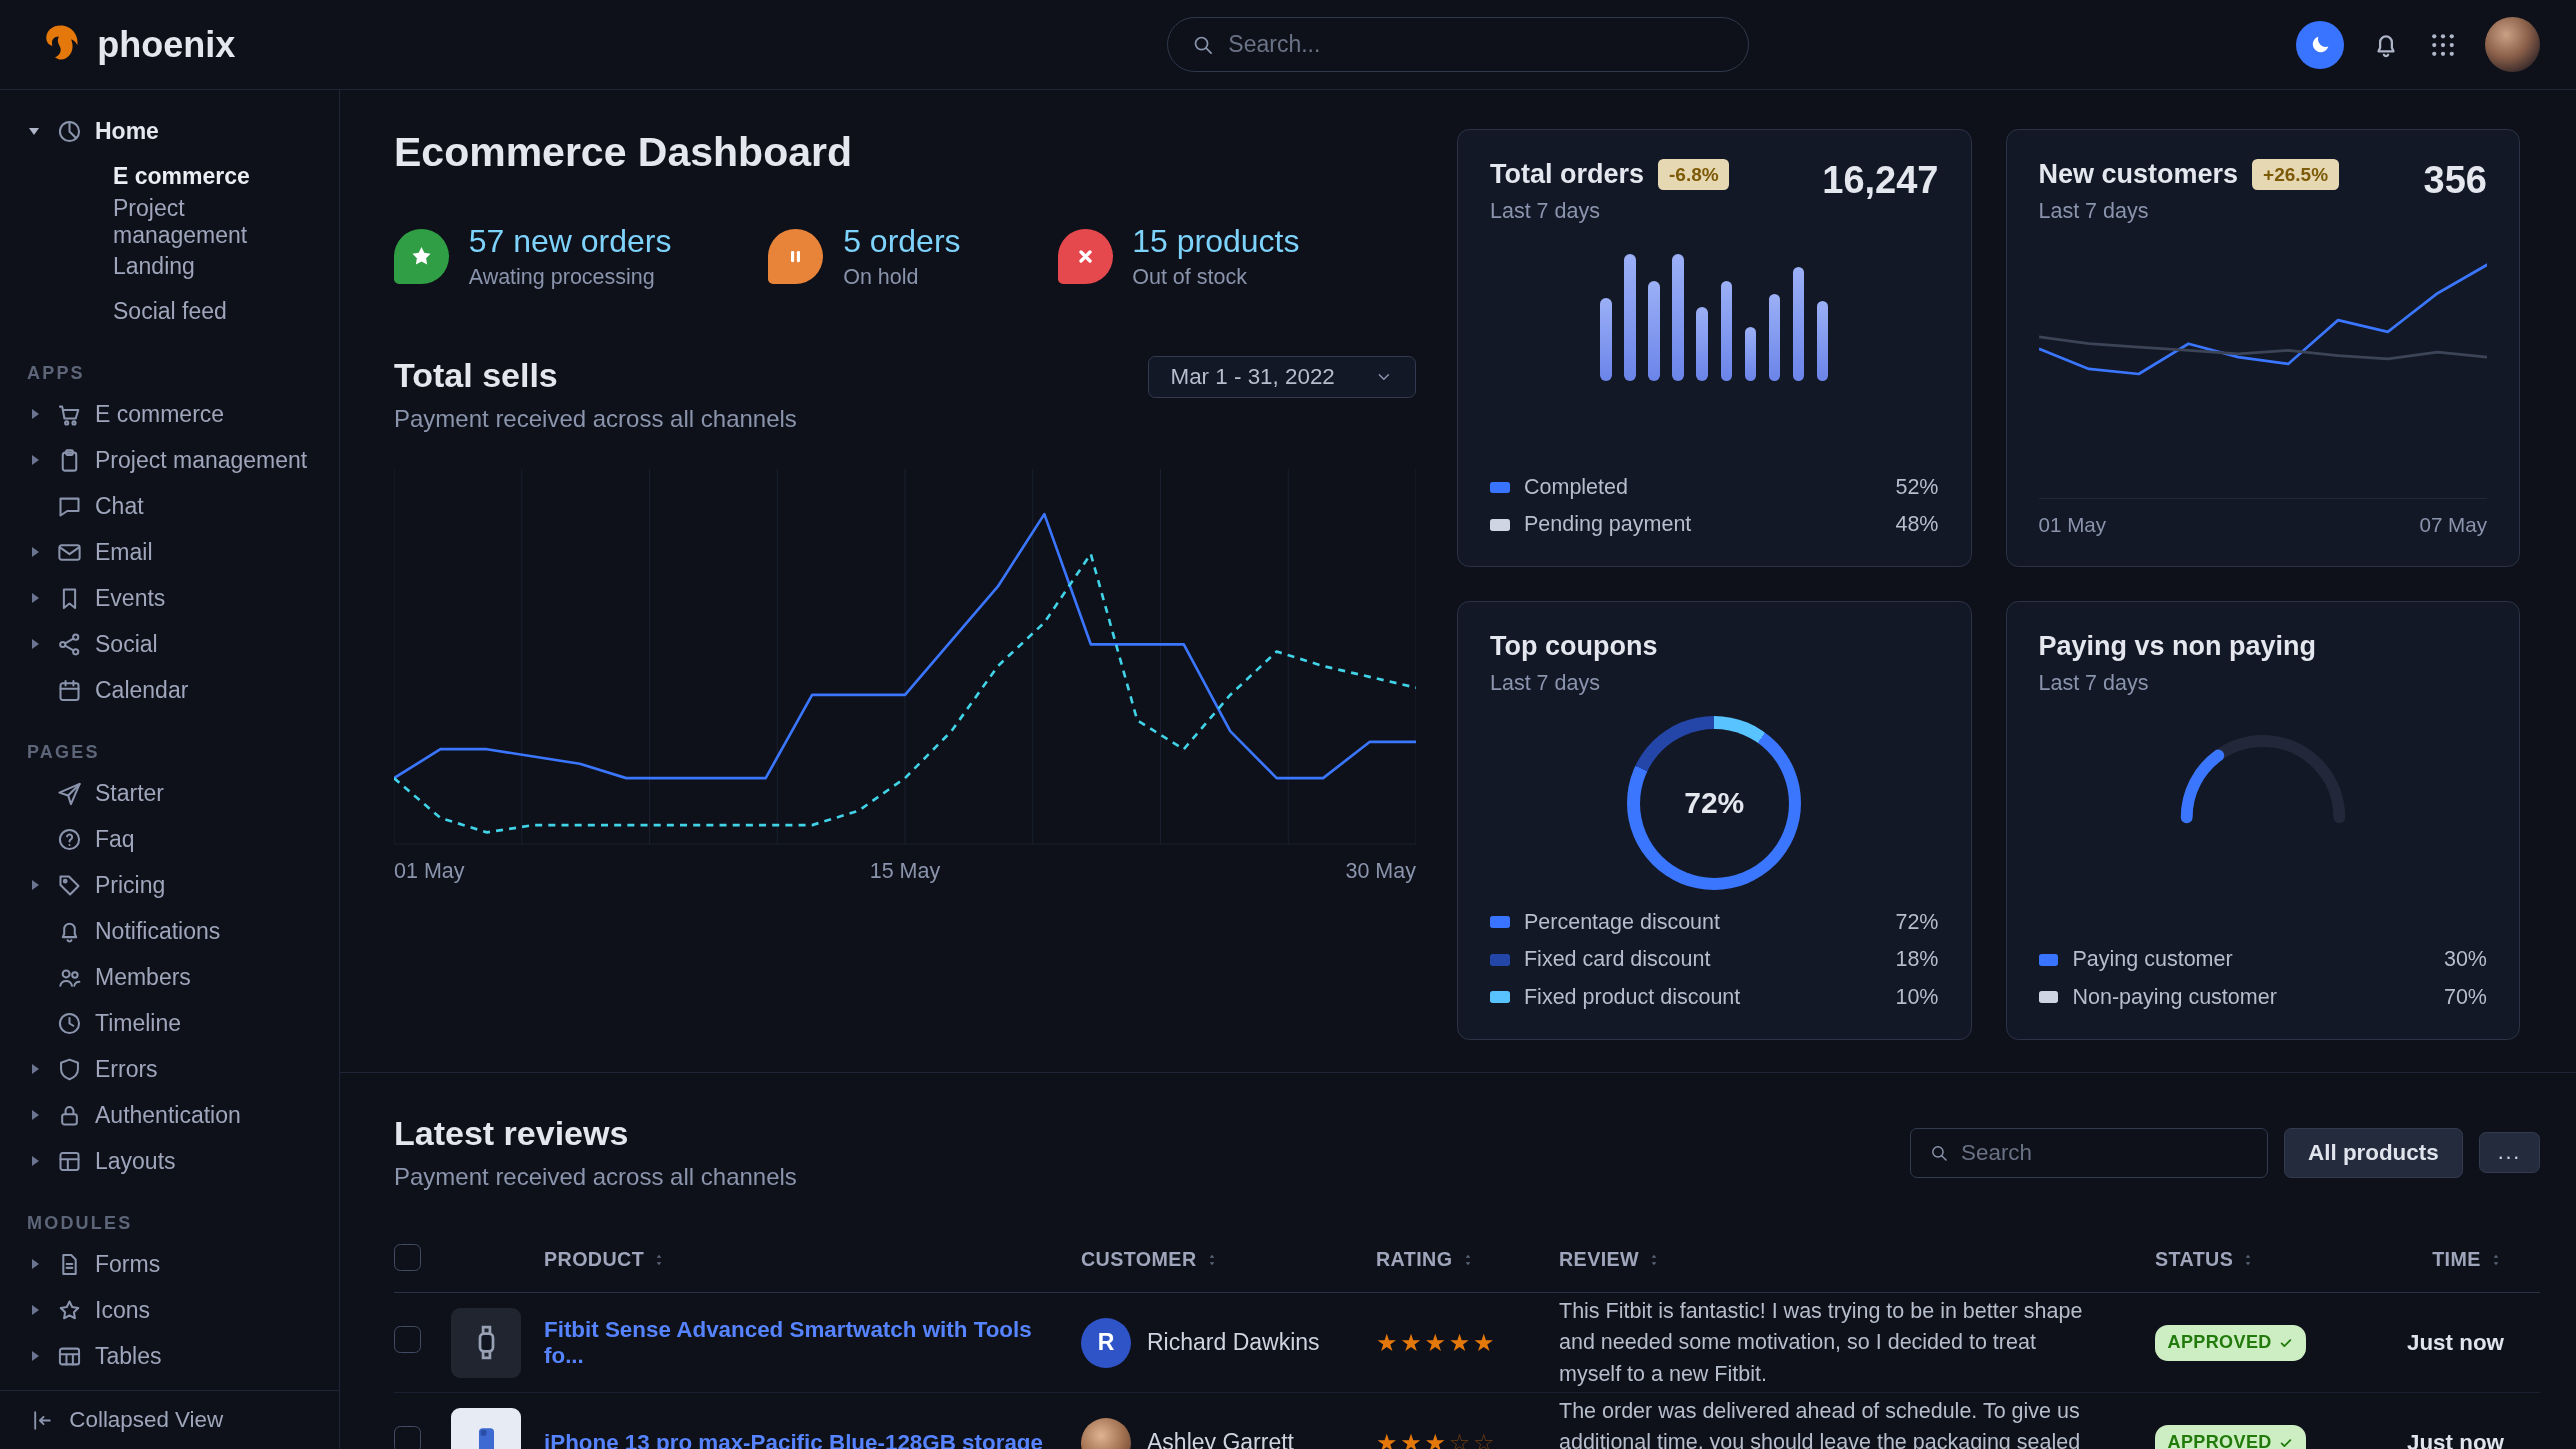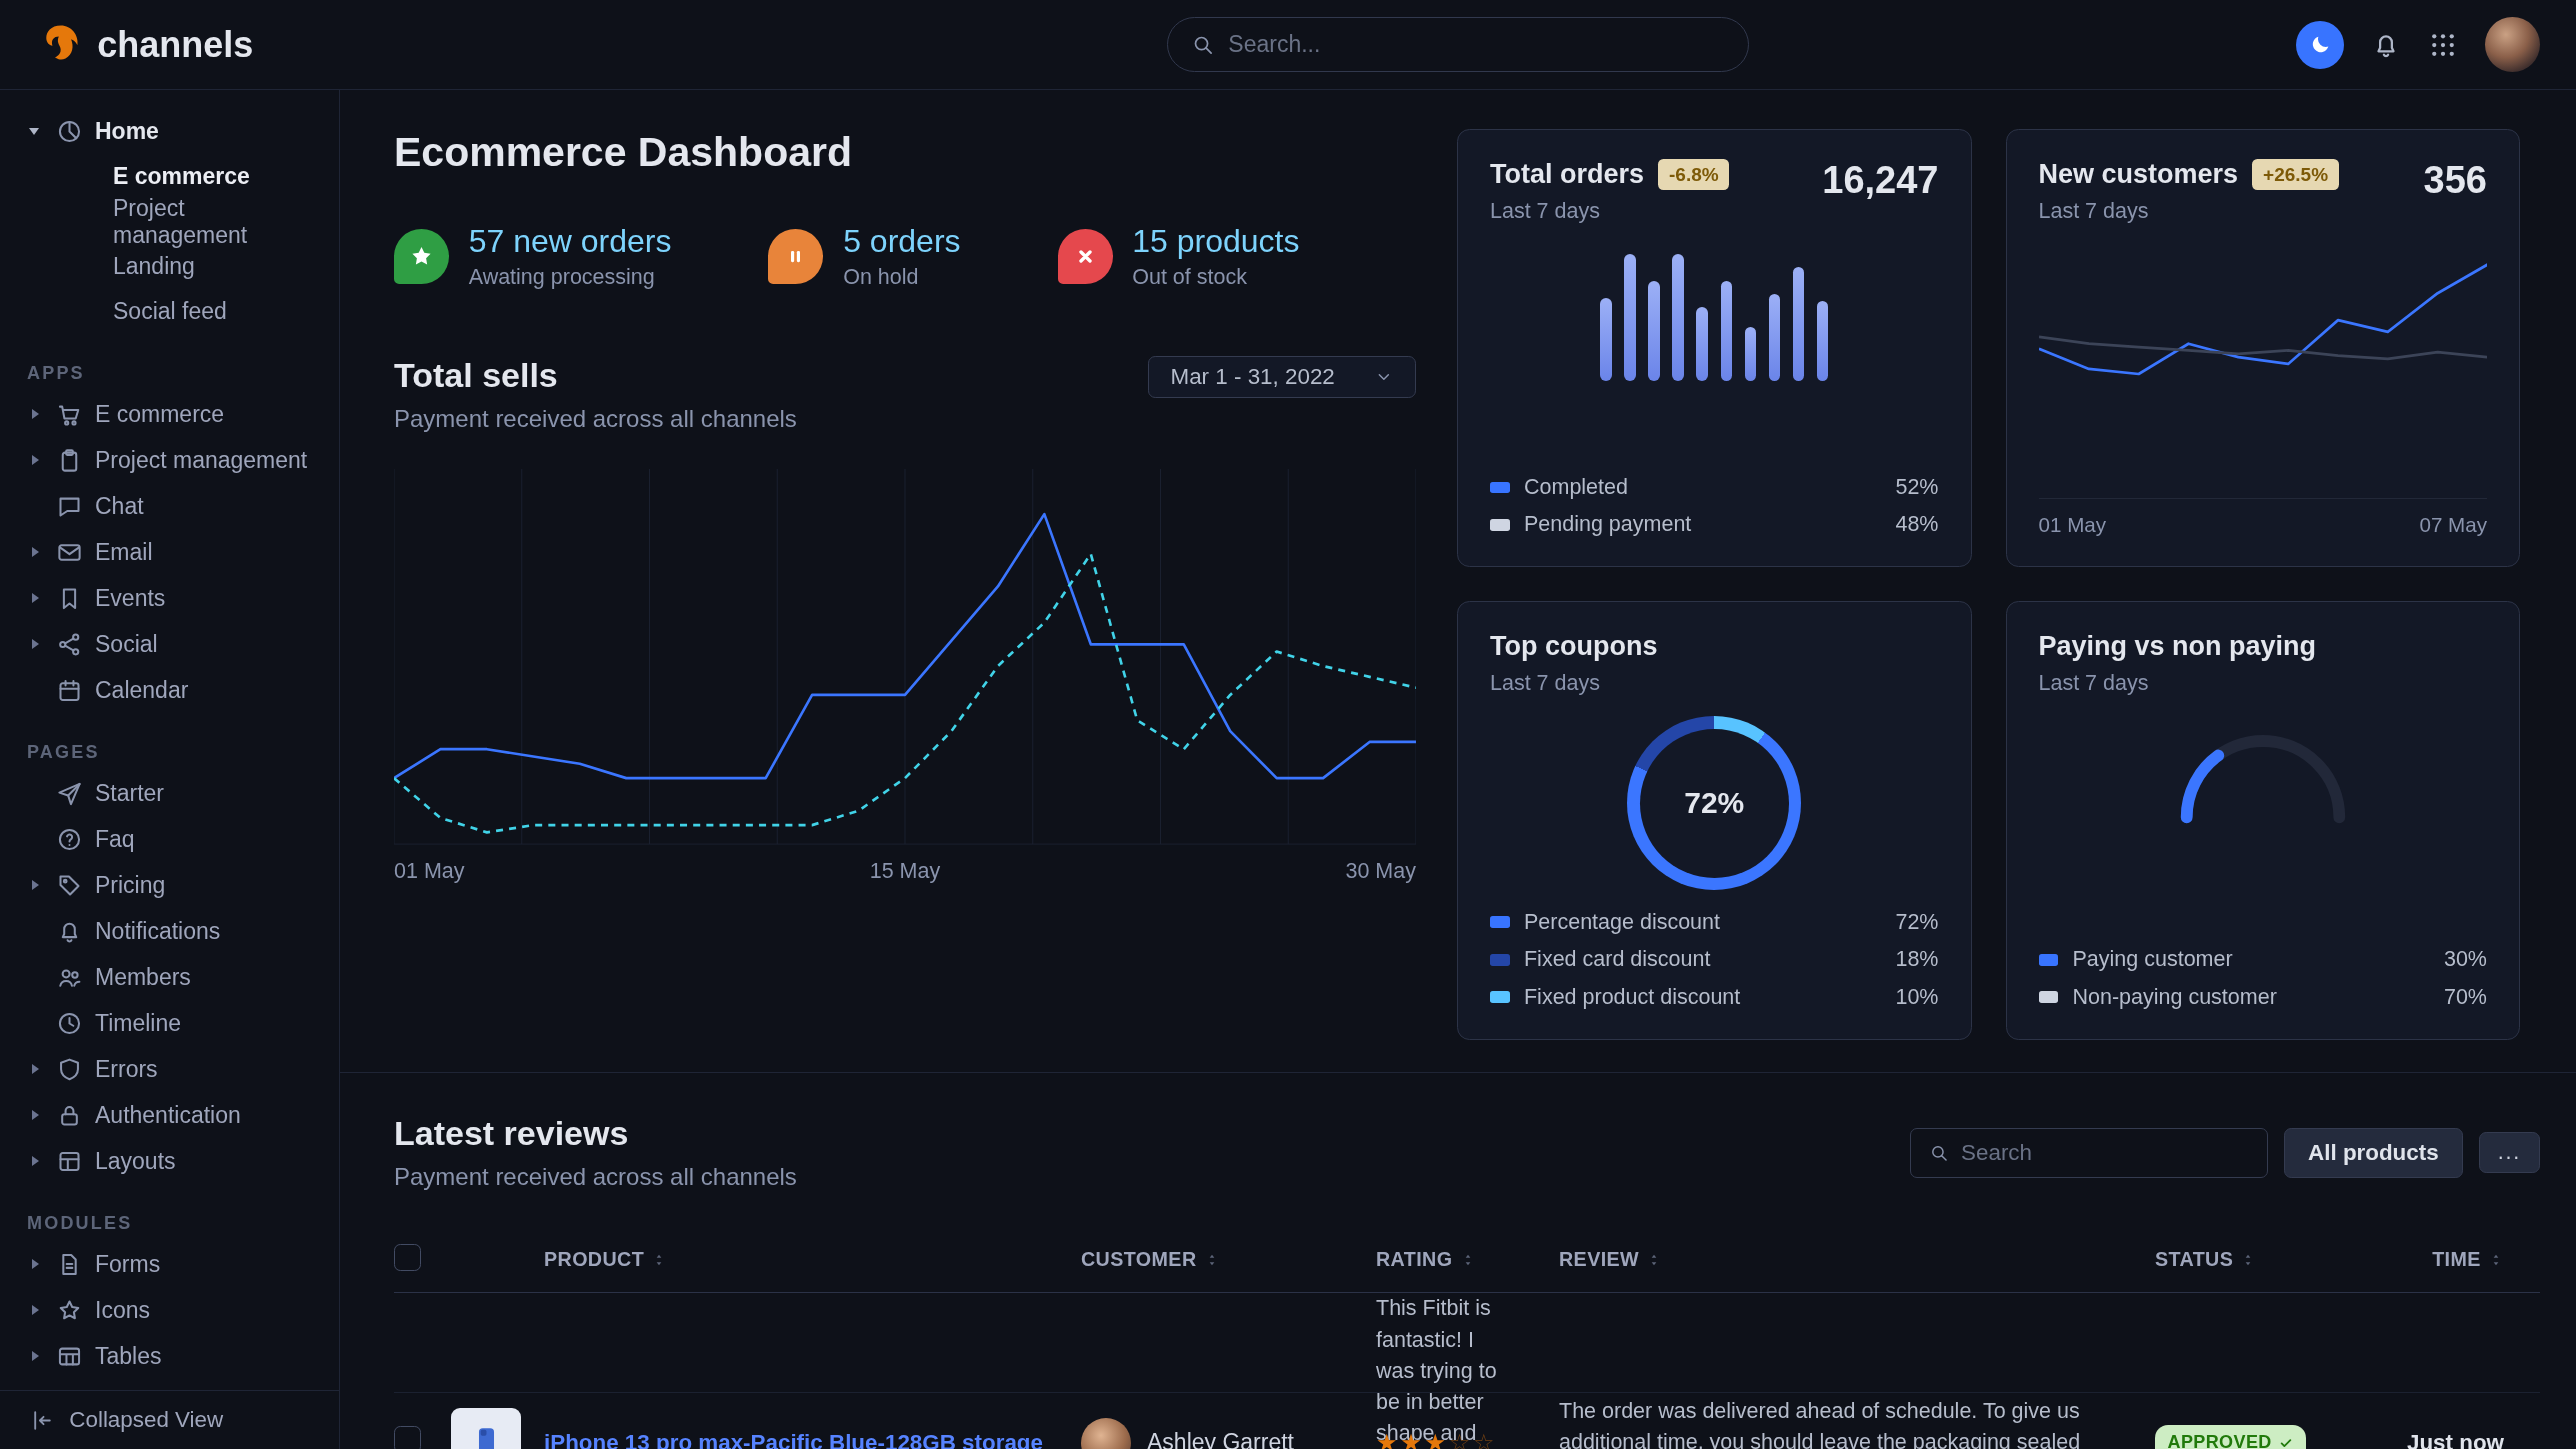--- a/index.html
+++ b/index.html
@@ -127,21 +127,21 @@
 
 <div class="app">
 
   <header class="navbar">
     <a class="brand">
       <span class="logo icon">
         <svg viewBox="0 0 32 32">
             <path d="M17 3c-7 0-10 4.5-10 8.5 0 3 2 5 4.2 5.3-1.2-4 1-6.3 4.3-6.3-2.2 5.2 2.2 6.2 1.2 10.2-.8 3-3.8 4-3.8 4s3.2 2.8 7.2.8c5-2.5 5.8-8.3 3.8-13 3 1 4.3 4 4.3 4C29.3 9.5 24 3 17 3z" fill="#e5780b"></path>
           </svg>
       </span>
-      <span>channels</span>
+      <span>phoenix</span>
     </a>
     <div class="nav-search">
       <span class="icon" id="nav-search-icon">
           <svg viewBox="0 0 24 24" fill="none" stroke="currentColor" stroke-width="1.8" stroke-linecap="round" stroke-linejoin="round">
             <circle cx="11" cy="11" r="6.3"></circle>
             <path d="M15.6 15.6L21 21"></path>
           </svg>
         </span>
       <input placeholder="Search..." style="">
     </div>
@@ -676,20 +676,23 @@
             <div class="tbl-row">
               <div class="cell"><span class="checkbox"></span></div>
               <div class="cell">
                 <span class="thumb watch">
                   <svg viewBox="0 0 24 24" fill="none" stroke="#98a1b4" stroke-width="1.6">
                     <rect x="8.2" y="6.8" width="7.6" height="10.4" rx="2.4" fill="#11151f"></rect>
                     <path d="M10 6.8V3h4v3.8M10 17.2V21h4v-3.8"></path>
                   </svg>
                 </span>
               </div>
+              <div class="cell">
+                <a class="prod-link">Fitbit Sense Advanced Smartwatch with Tools fo...</a>
+              </div>
               <div class="cell cust">
                 <span class="avatar initial">R</span>
                 <span class="cust-name">Richard Dawkins</span>
               </div>
               <div class="cell stars"><span class="star">★</span><span class="star">★</span><span class="star">★</span><span class="star">★</span><span class="star">★</span></div>
               <div class="cell">
                 <p class="review-text">This Fitbit is fantastic! I was trying to be in better shape and needed some motivation, so I decided to treat myself to a new Fitbit.</p>
               </div>
               <div class="cell"><span class="badge-approved">APPROVED<span class="icon">
                     <svg viewBox="0 0 24 24" fill="none" stroke="currentColor" stroke-width="3" stroke-linecap="round" stroke-linejoin="round">

